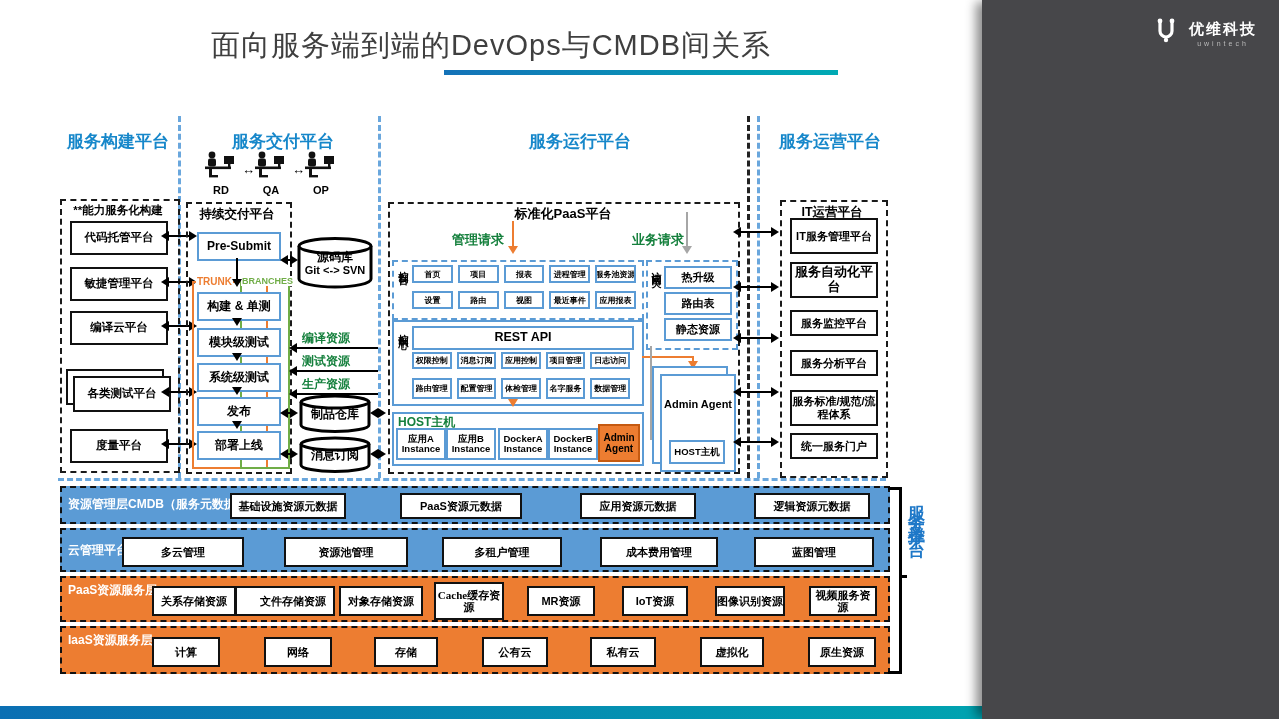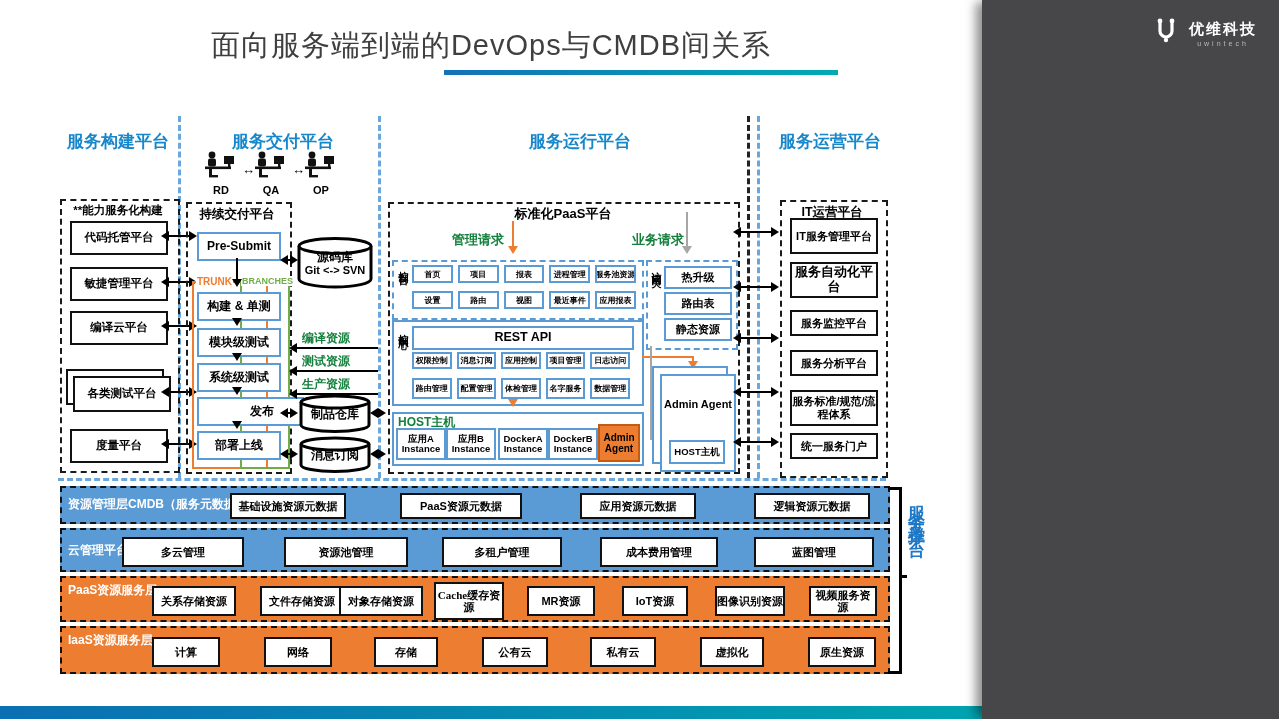--- a/index.html
+++ b/index.html
@@ -169,21 +169,21 @@
 
   <div class="frame-o" style="left:192px;top:281px;width:72px;height:184px;"></div>
   <div class="frame-g" style="left:240px;top:281px;width:46px;height:184px;"></div>
   <div class="tag-o" style="left:196px;top:276px;">TRUNK</div>
   <div class="tag-g" style="left:241px;top:276px;">BRANCHES</div>
 
   <div class="bbox" style="left:197px;top:232px;width:80px;height:25px;">Pre-Submit</div>
   <div class="bbox" style="left:197px;top:292px;width:80px;height:25px;">构建 &amp; 单测</div>
   <div class="bbox" style="left:197px;top:328px;width:80px;height:25px;">模块级测试</div>
   <div class="bbox" style="left:197px;top:363px;width:80px;height:25px;">系统级测试</div>
-  <div class="bbox" style="left:197px;top:397px;width:80px;height:25px;padding-left:23px;">发布</div>
+  <div class="bbox" style="left:197px;top:397px;width:80px;height:25px;">发布</div>
   <div class="bbox" style="left:197px;top:431px;width:80px;height:25px;">部署上线</div>
 
   <div class="vl av-d" style="left:236px;top:258px;height:26px;"></div>
   <div class="vl av-d" style="left:236px;top:318px;height:5px;"></div>
   <div class="vl av-d" style="left:236px;top:354px;height:4px;"></div>
   <div class="vl av-d" style="left:236px;top:389px;height:3px;"></div>
   <div class="vl av-d" style="left:236px;top:423px;height:3px;"></div>
 
   <div class="hl ah-l ah-r" style="left:283px;top:259px;width:12px;"></div>
   <div class="cyl" style="left:296px;top:236px;width:78px;height:54px;">
@@ -319,21 +319,21 @@
     <div class="rlabel" style="top:12px;">云管理平台</div>
     <div class="item" style="left:60px;top:7px;width:118px;height:26px;">多云管理</div>
     <div class="item" style="left:222px;top:7px;width:120px;height:26px;">资源池管理</div>
     <div class="item" style="left:380px;top:7px;width:116px;height:26px;">多租户管理</div>
     <div class="item" style="left:538px;top:7px;width:114px;height:26px;">成本费用管理</div>
     <div class="item" style="left:692px;top:7px;width:116px;height:26px;">蓝图管理</div>
   </div>
   <div class="srow" style="top:576px;height:42px;background:#ed7d31;">
     <div class="rlabel" style="top:4px;">PaaS资源服务层</div>
     <div class="item" style="left:90px;top:8px;width:80px;height:26px;">关系存储资源</div>
-    <div class="item" style="left:198px;top:8px;width:80px;height:26px;">文件存储资源</div>
+    <div class="item" style="left:173px;top:8px;width:80px;height:26px;padding-left:16px;">文件存储资源</div>
     <div class="item" style="left:277px;top:8px;width:80px;height:26px;">对象存储资源</div>
     <div class="item" style="left:372px;top:4px;width:66px;height:34px;font-family:Liberation Serif, serif;">Cache缓存资源</div>
     <div class="item" style="left:465px;top:8px;width:64px;height:26px;">MR资源</div>
     <div class="item" style="left:560px;top:8px;width:62px;height:26px;">IoT资源</div>
     <div class="item" style="left:653px;top:8px;width:66px;height:26px;">图像识别资源</div>
     <div class="item" style="left:747px;top:8px;width:64px;height:26px;">视频服务资源</div>
   </div>
   <div class="srow" style="top:626px;height:44px;background:#ed7d31;">
     <div class="rlabel" style="top:4px;">IaaS资源服务层</div>
     <div class="item" style="left:90px;top:9px;width:64px;height:26px;">计算</div>

